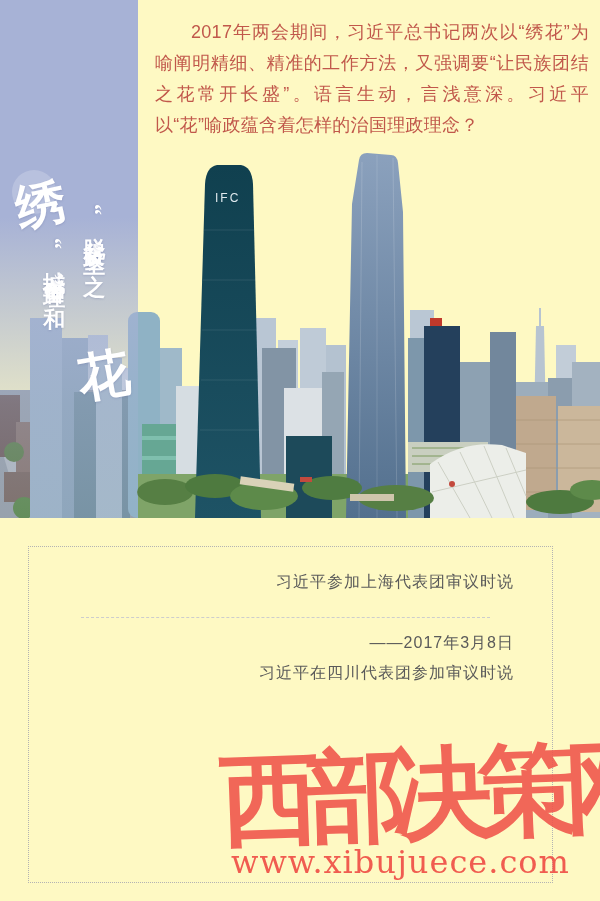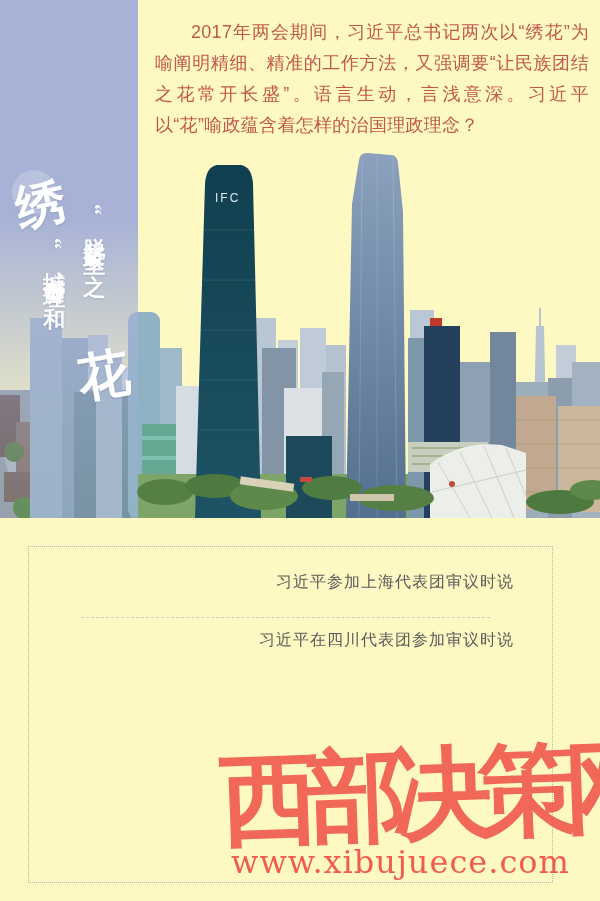--- a/index.html
+++ b/index.html
@@ -232,20 +232,21 @@
     <div class="vcol vcol-left">“城市管理”和</div>
     <div class="char-big char-bottom">花</div>
   </div>
 
   <div class="quote-box">
     <div class="q1">
       <p class="qmeta qattr">习近平参加上海代表团审议时说</p>
     </div>
     <div class="divider"></div>
     <div class="q2">
+      <p class="qmeta qdate">——2017年3月8日</p>
       <p class="qmeta qattr">习近平在四川代表团参加审议时说</p>
     </div>
   </div>
 
   <div class="watermark">
     <div class="wm-name">西部决策网</div>
     <div class="wm-url">www.xibujuece.com</div>
   </div>
 
 </div>

